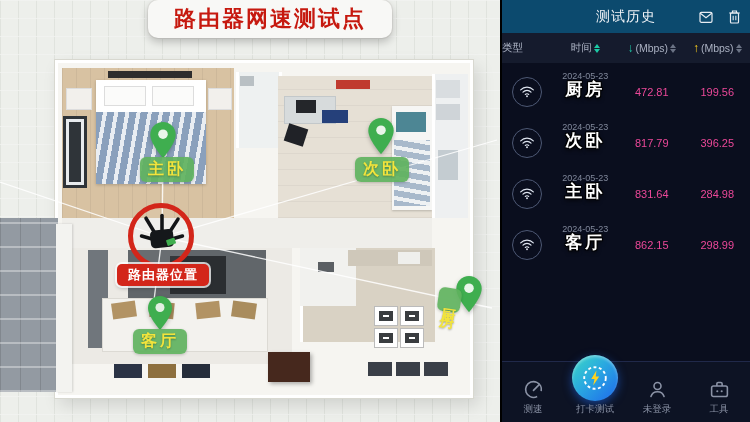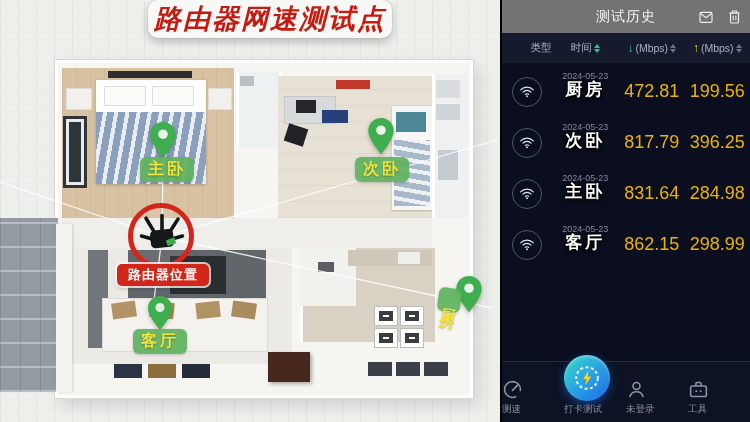--- a/index.html
+++ b/index.html
@@ -9,21 +9,21 @@
   
   .floor{position:absolute;left:0;top:0;width:500px;height:422px;overflow:hidden;
     background-color:#edefeb;
     background-image:linear-gradient(rgba(255,255,255,.55) 1px,transparent 1px),
       linear-gradient(90deg,rgba(209,213,206,.45) 1px,transparent 1px),
       linear-gradient(rgba(209,213,206,.45) 1px,transparent 1px);
     background-size:18px 18px;}
   .banner{position:absolute;left:148px;top:0;width:244px;height:38px;background:#f8f8f6;
     border-radius:10px;box-shadow:0 4px 8px rgba(0,0,0,.22),0 0 0 1px #e3e3df;
     display:flex;align-items:center;justify-content:center;}
-  .banner span{font-size:27px;font-weight:bold;letter-spacing:2px;color:#c6190f;font-style:italic;}
+  .banner span{font-size:22px;font-weight:bold;letter-spacing:2px;color:#c6190f;}
 
   .plan-base{position:absolute;left:55px;top:60px;width:412px;height:332px;background:#f6f5f1;
     border:3px solid #fff;box-shadow:0 0 0 1px #d8d8d0,5px 7px 16px rgba(0,0,0,.13);}
 
   .abs{position:absolute;}
   
   .room-master{left:62px;top:68px;width:172px;height:150px;
     background:repeating-linear-gradient(90deg,rgba(0,0,0,.05) 0 1px,transparent 1px 14px),#d8c2a2;}
   .m-tv{left:108px;top:71px;width:84px;height:7px;background:#2e2d2d;}
   .m-bed{left:96px;top:80px;width:110px;height:104px;background:#fff;box-shadow:0 1px 3px rgba(0,0,0,.2);}
@@ -110,29 +110,29 @@
   
   .router-ring{position:absolute;left:128px;top:203px;width:66px;height:66px;border:5px solid #d3261a;
     border-radius:50%;box-sizing:border-box;background:rgba(255,255,255,.05);}
   .router-ring svg{position:absolute;left:5px;top:4px;}
   .router-tag{position:absolute;left:117px;top:264px;width:92px;height:22px;background:#d3261a;
     border-radius:5px;color:#fff;font-size:13px;font-weight:bold;display:flex;align-items:center;
     justify-content:center;letter-spacing:1px;box-shadow:0 0 0 2px rgba(255,255,255,.75),0 2px 4px rgba(0,0,0,.3);}
 
   
   .phone{position:absolute;left:500px;top:0;width:250px;height:422px;background:#0a0e1e;border-left:2px solid #000;box-sizing:border-box;}
-  .titlebar{position:absolute;left:0;top:0;width:100%;height:33px;background:#737373;}
+  .titlebar{position:absolute;left:0;top:0;width:100%;height:33px;background:#0c4a6e;}
   .titlebar .title{position:absolute;left:0;right:0;top:0;height:33px;line-height:33px;text-align:center;
     color:#f2f4f8;font-size:14px;letter-spacing:1px;}
   .tb-icons{position:absolute;right:8px;top:0;height:33px;display:flex;align-items:center;gap:13px;}
   .tb-icons svg{display:block;}
 
   .thead{position:absolute;left:0;top:33px;width:100%;height:30px;background:#151b2d;display:flex;align-items:center;
     font-size:10.5px;color:#aab1c2;}
-  .cell-type{width:50px;text-align:right;}
+  .cell-type{width:50px;text-align:left;}
   .cell-time{width:68px;text-align:center;}
   .cell-down{width:66px;text-align:center;}
   .cell-up{width:66px;text-align:center;}
   .thead .cell-time,.thead .cell-down,.thead .cell-up{display:flex;align-items:center;justify-content:center;gap:2px;}
   .caret{display:inline-flex;flex-direction:column;gap:1px;}
   .caret i{display:block;width:0;height:0;border-left:3px solid transparent;border-right:3px solid transparent;}
   .caret .up{border-bottom:4px solid #6b7385;}
   .caret .dn{border-top:4px solid #6b7385;}
   .caret.teal .up{border-bottom-color:#1cc9a6;}
   .caret.teal .dn{border-top-color:#1cc9a6;}
@@ -141,25 +141,25 @@
 
   .rows{position:absolute;left:0;top:66px;width:100%;}
   .trow{height:51px;display:flex;align-items:center;}
   .wifi-badge{width:30px;height:30px;border:1.5px solid #4d5874;border-radius:50%;margin:0 auto;
     display:flex;align-items:center;justify-content:center;box-sizing:border-box;}
   .trow .cell-time{position:relative;height:51px;}
   .row-date{position:absolute;top:5px;left:50%;transform:translateX(-50%);font-size:9px;color:#80889b;white-space:nowrap;}
   .row-loc{position:absolute;top:12px;left:50%;transform:translateX(-50%);font-size:17px;font-weight:bold;color:#fff;
     letter-spacing:3px;white-space:nowrap;
     text-shadow:-1px -1px 0 #000,1px -1px 0 #000,-1px 1px 0 #000,1px 1px 0 #000,0 2px 4px #000;}
-  .val{font-size:18px;color:#eab308;}
+  .val{font-size:11px;color:#ec4899;}
 
   .navbar{position:absolute;left:0;bottom:0;width:100%;height:60px;background:#0d1324;border-top:1px solid #20294a;
     display:flex;}
-  .nav-item{flex:1;display:flex;flex-direction:column;justify-content:flex-end;padding-bottom:6px;gap:3px;}
+  .nav-item{flex:1;display:flex;flex-direction:column;align-items:center;justify-content:flex-end;padding-bottom:6px;gap:3px;}
   .nav-item .lbl{font-size:9.5px;color:#8b93a6;white-space:nowrap;}
   .nav-item.active .lbl{color:#4ec7ef;}
   .nav-item svg{display:block;}
   .center-btn{width:46px;height:46px;border-radius:50%;margin-bottom:-1px;margin-top:-12px;
     background:linear-gradient(135deg,#3bd9c5 0%,#2aa9e0 45%,#1e68ec 100%);
     box-shadow:0 3px 10px rgba(30,104,236,.55),inset 0 2px 3px rgba(255,255,255,.35);
     display:flex;align-items:center;justify-content:center;}
 </style>
 </head>
 <body>

